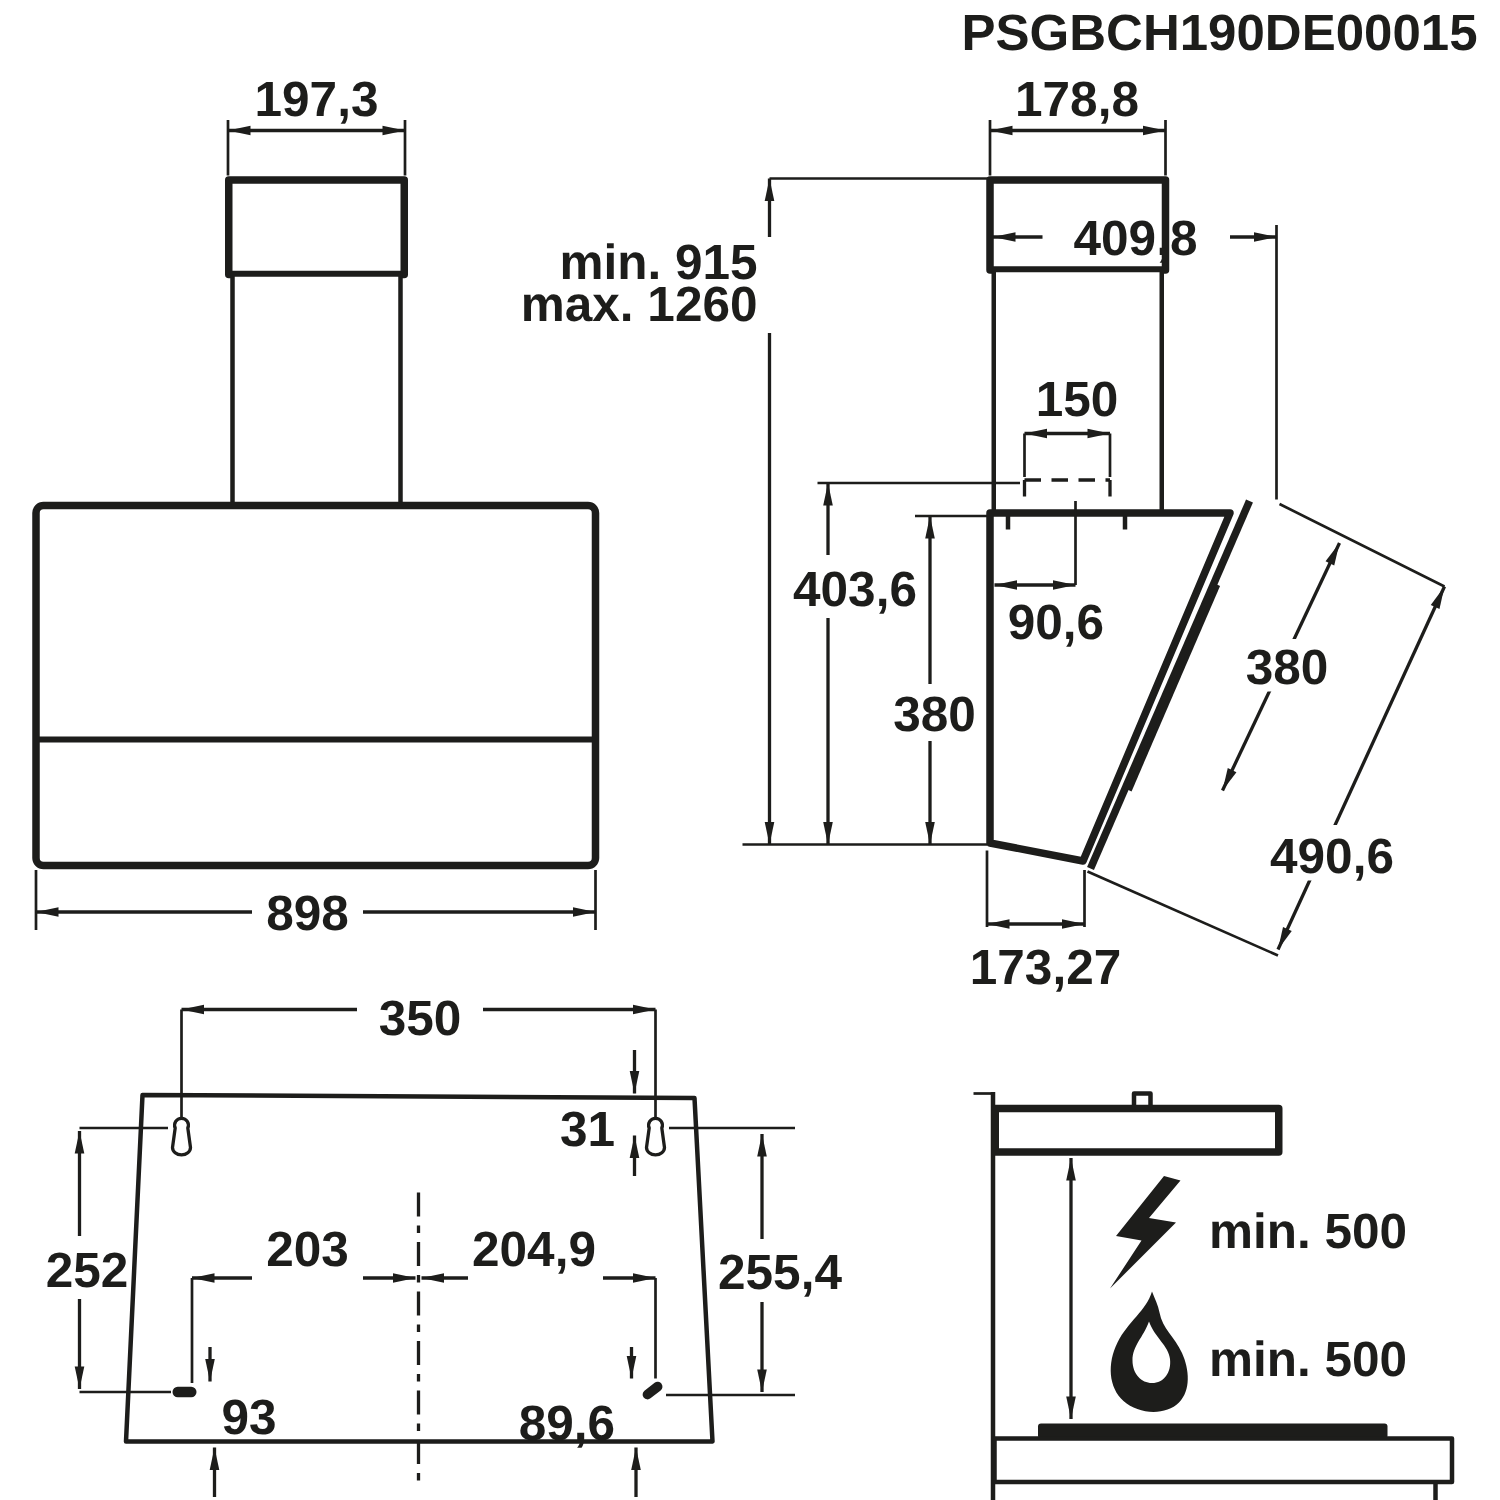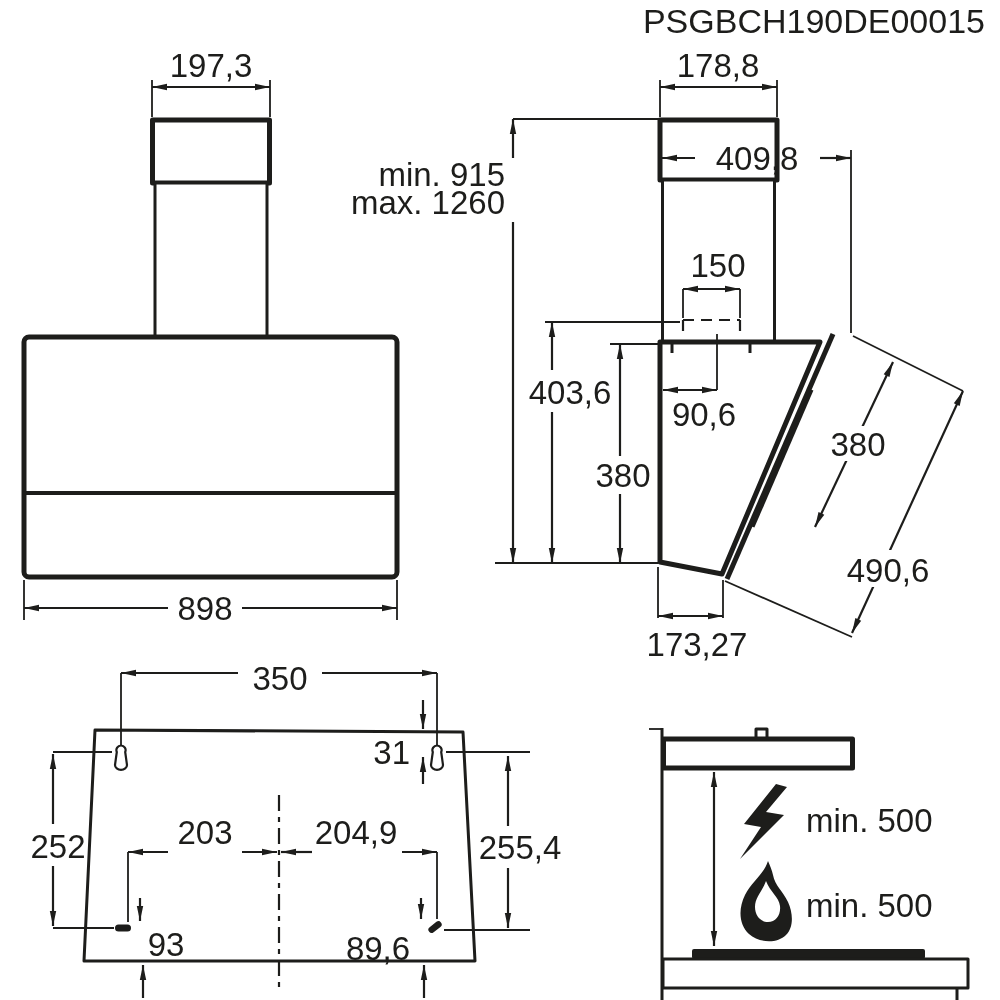--- a/index.html
+++ b/index.html
@@ -1,16 +1,16 @@
 <!DOCTYPE html>
 <html><head>
 <meta charset="utf-8">
 <style>
   html,body{margin:0;padding:0;background:#fff;}
-  #stage{width:882px;height:1000px;position:relative;background:#fca5a5;}
+  #stage{width:882px;height:1000px;position:relative;background:#fca5a5;font-weight:bold;}
   text{font-family:"Liberation Sans","DejaVu Sans",sans-serif;font-size:33px;fill:#1d1d1b;}
   .title{font-size:34px;}
   .ln{stroke:#1d1d1b;fill:none;stroke-linejoin:round;}
   .w18{stroke-width:1.8;}
   .w2{stroke-width:2.2;}
   .w3{stroke-width:3;}
   .w4{stroke-width:4;}
   .w5{stroke-width:5;}
   .fw{fill:#ffffff;}
   .fb{fill:#1d1d1b;stroke:none;}

